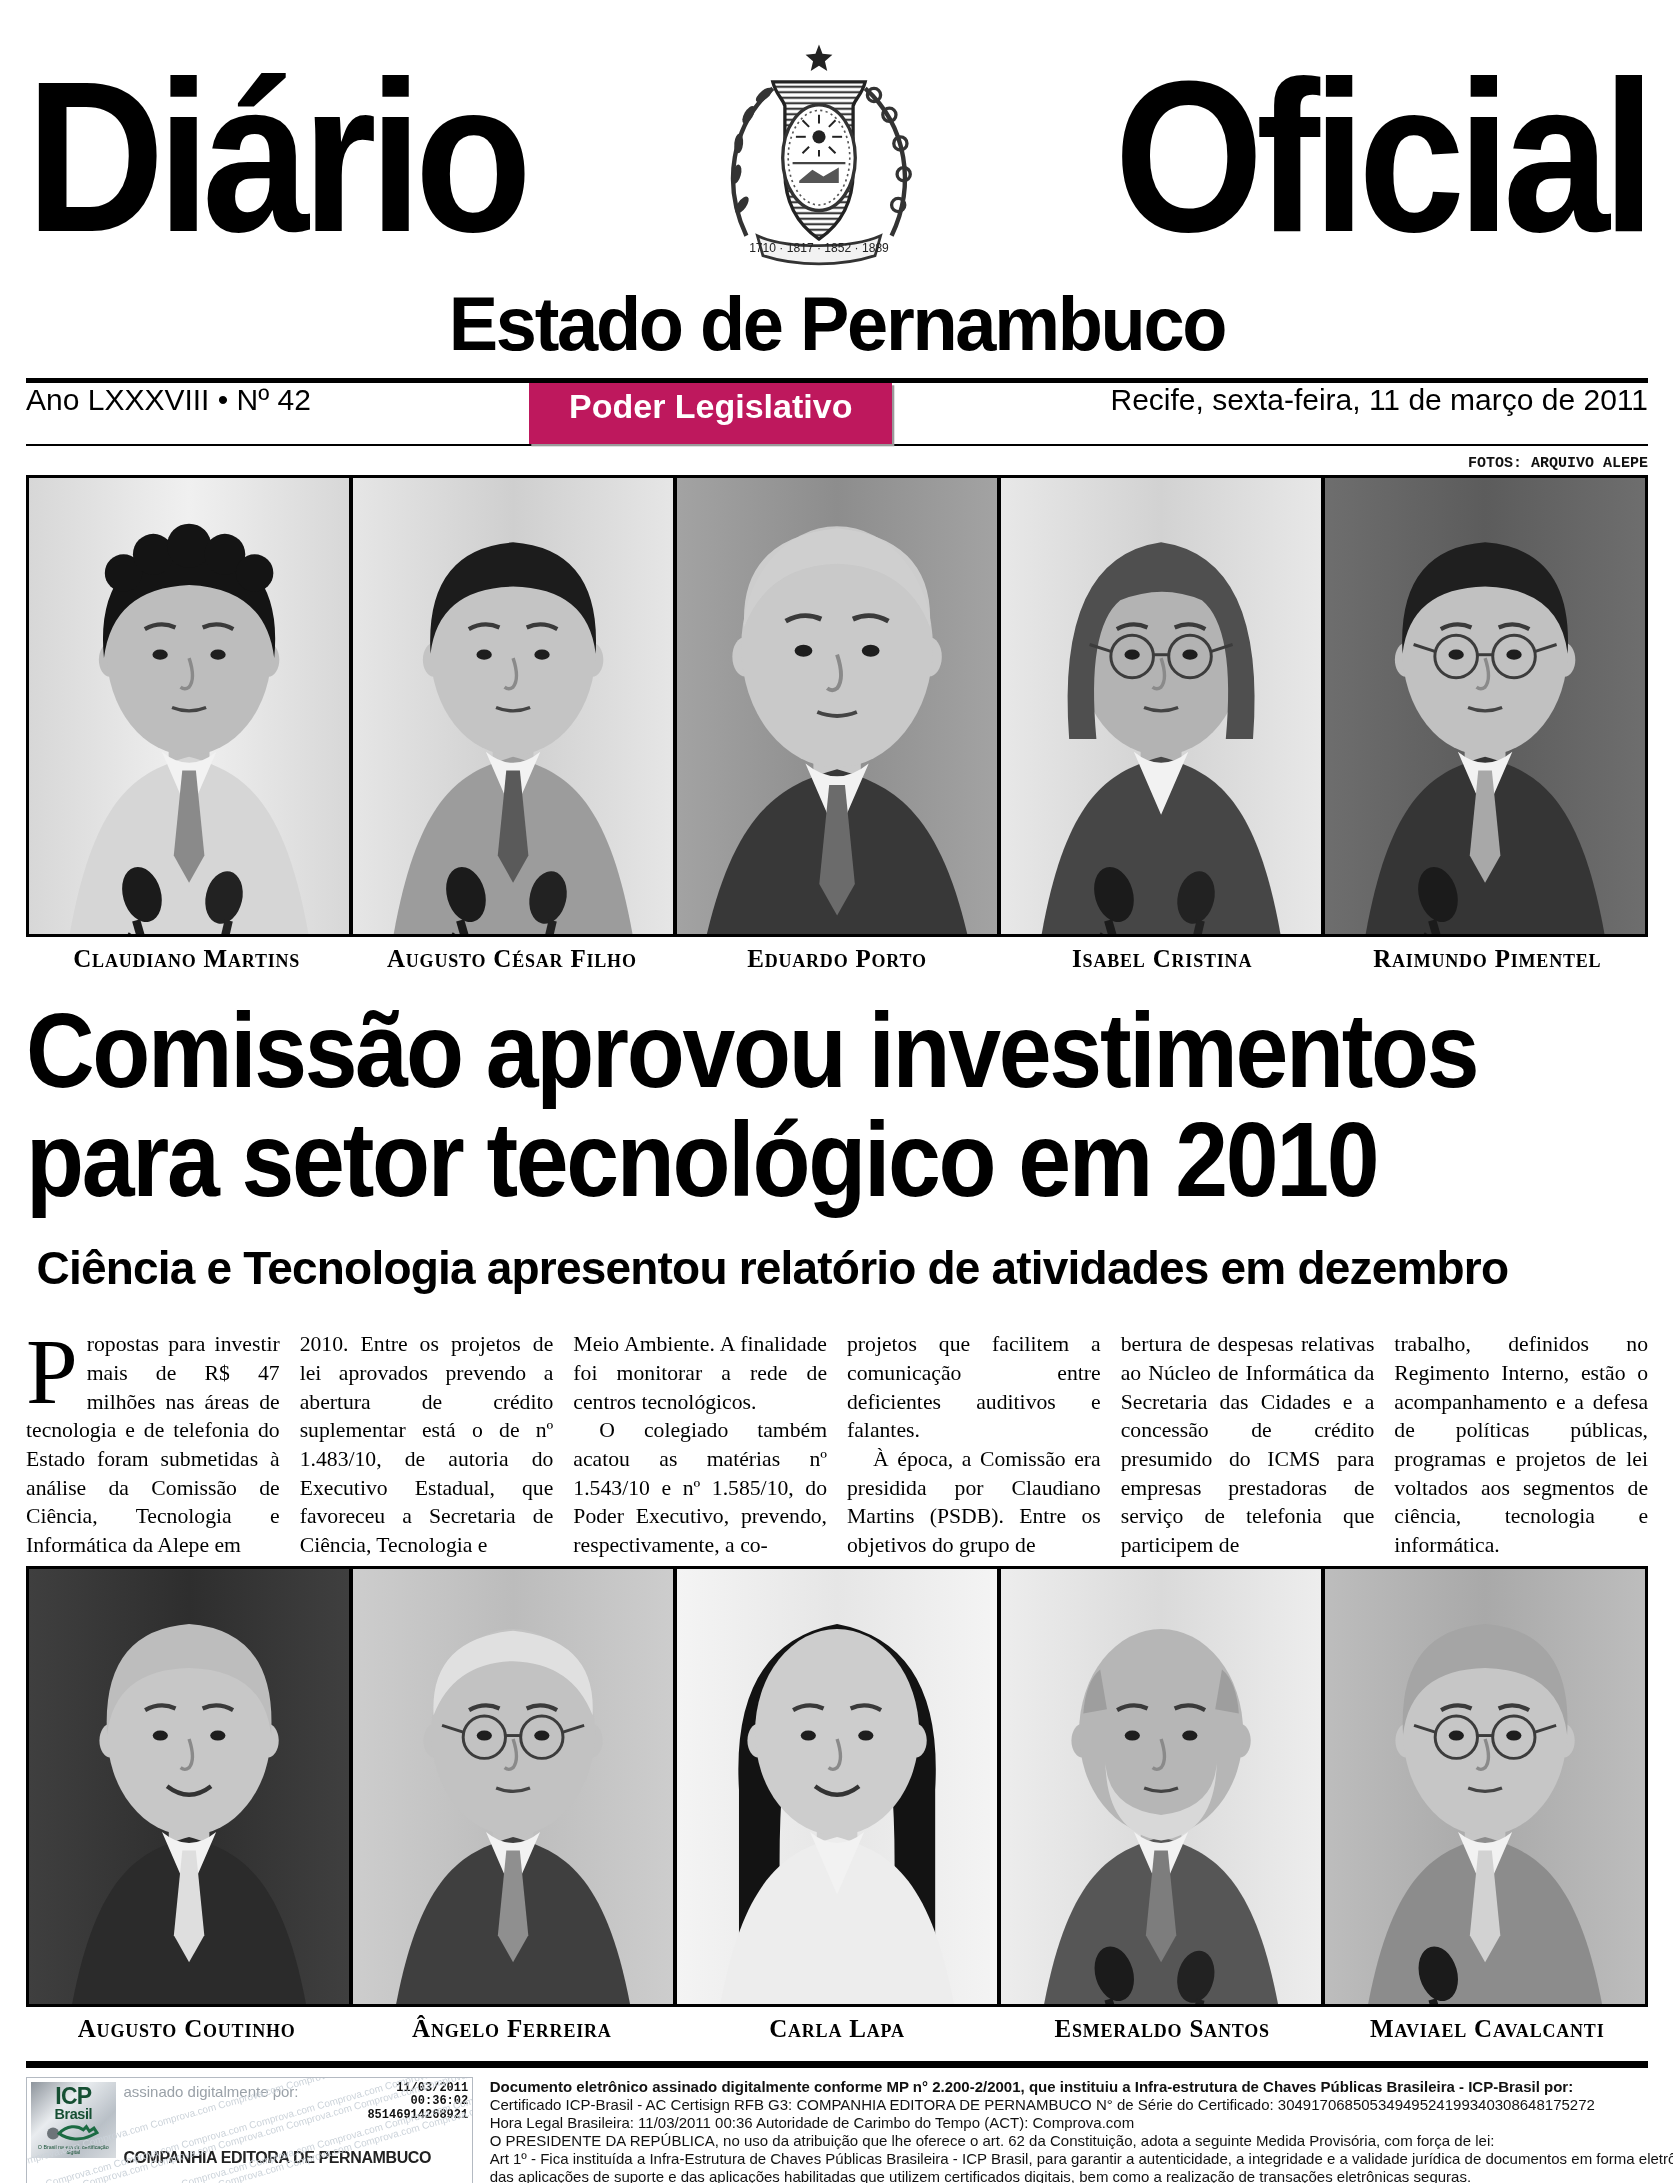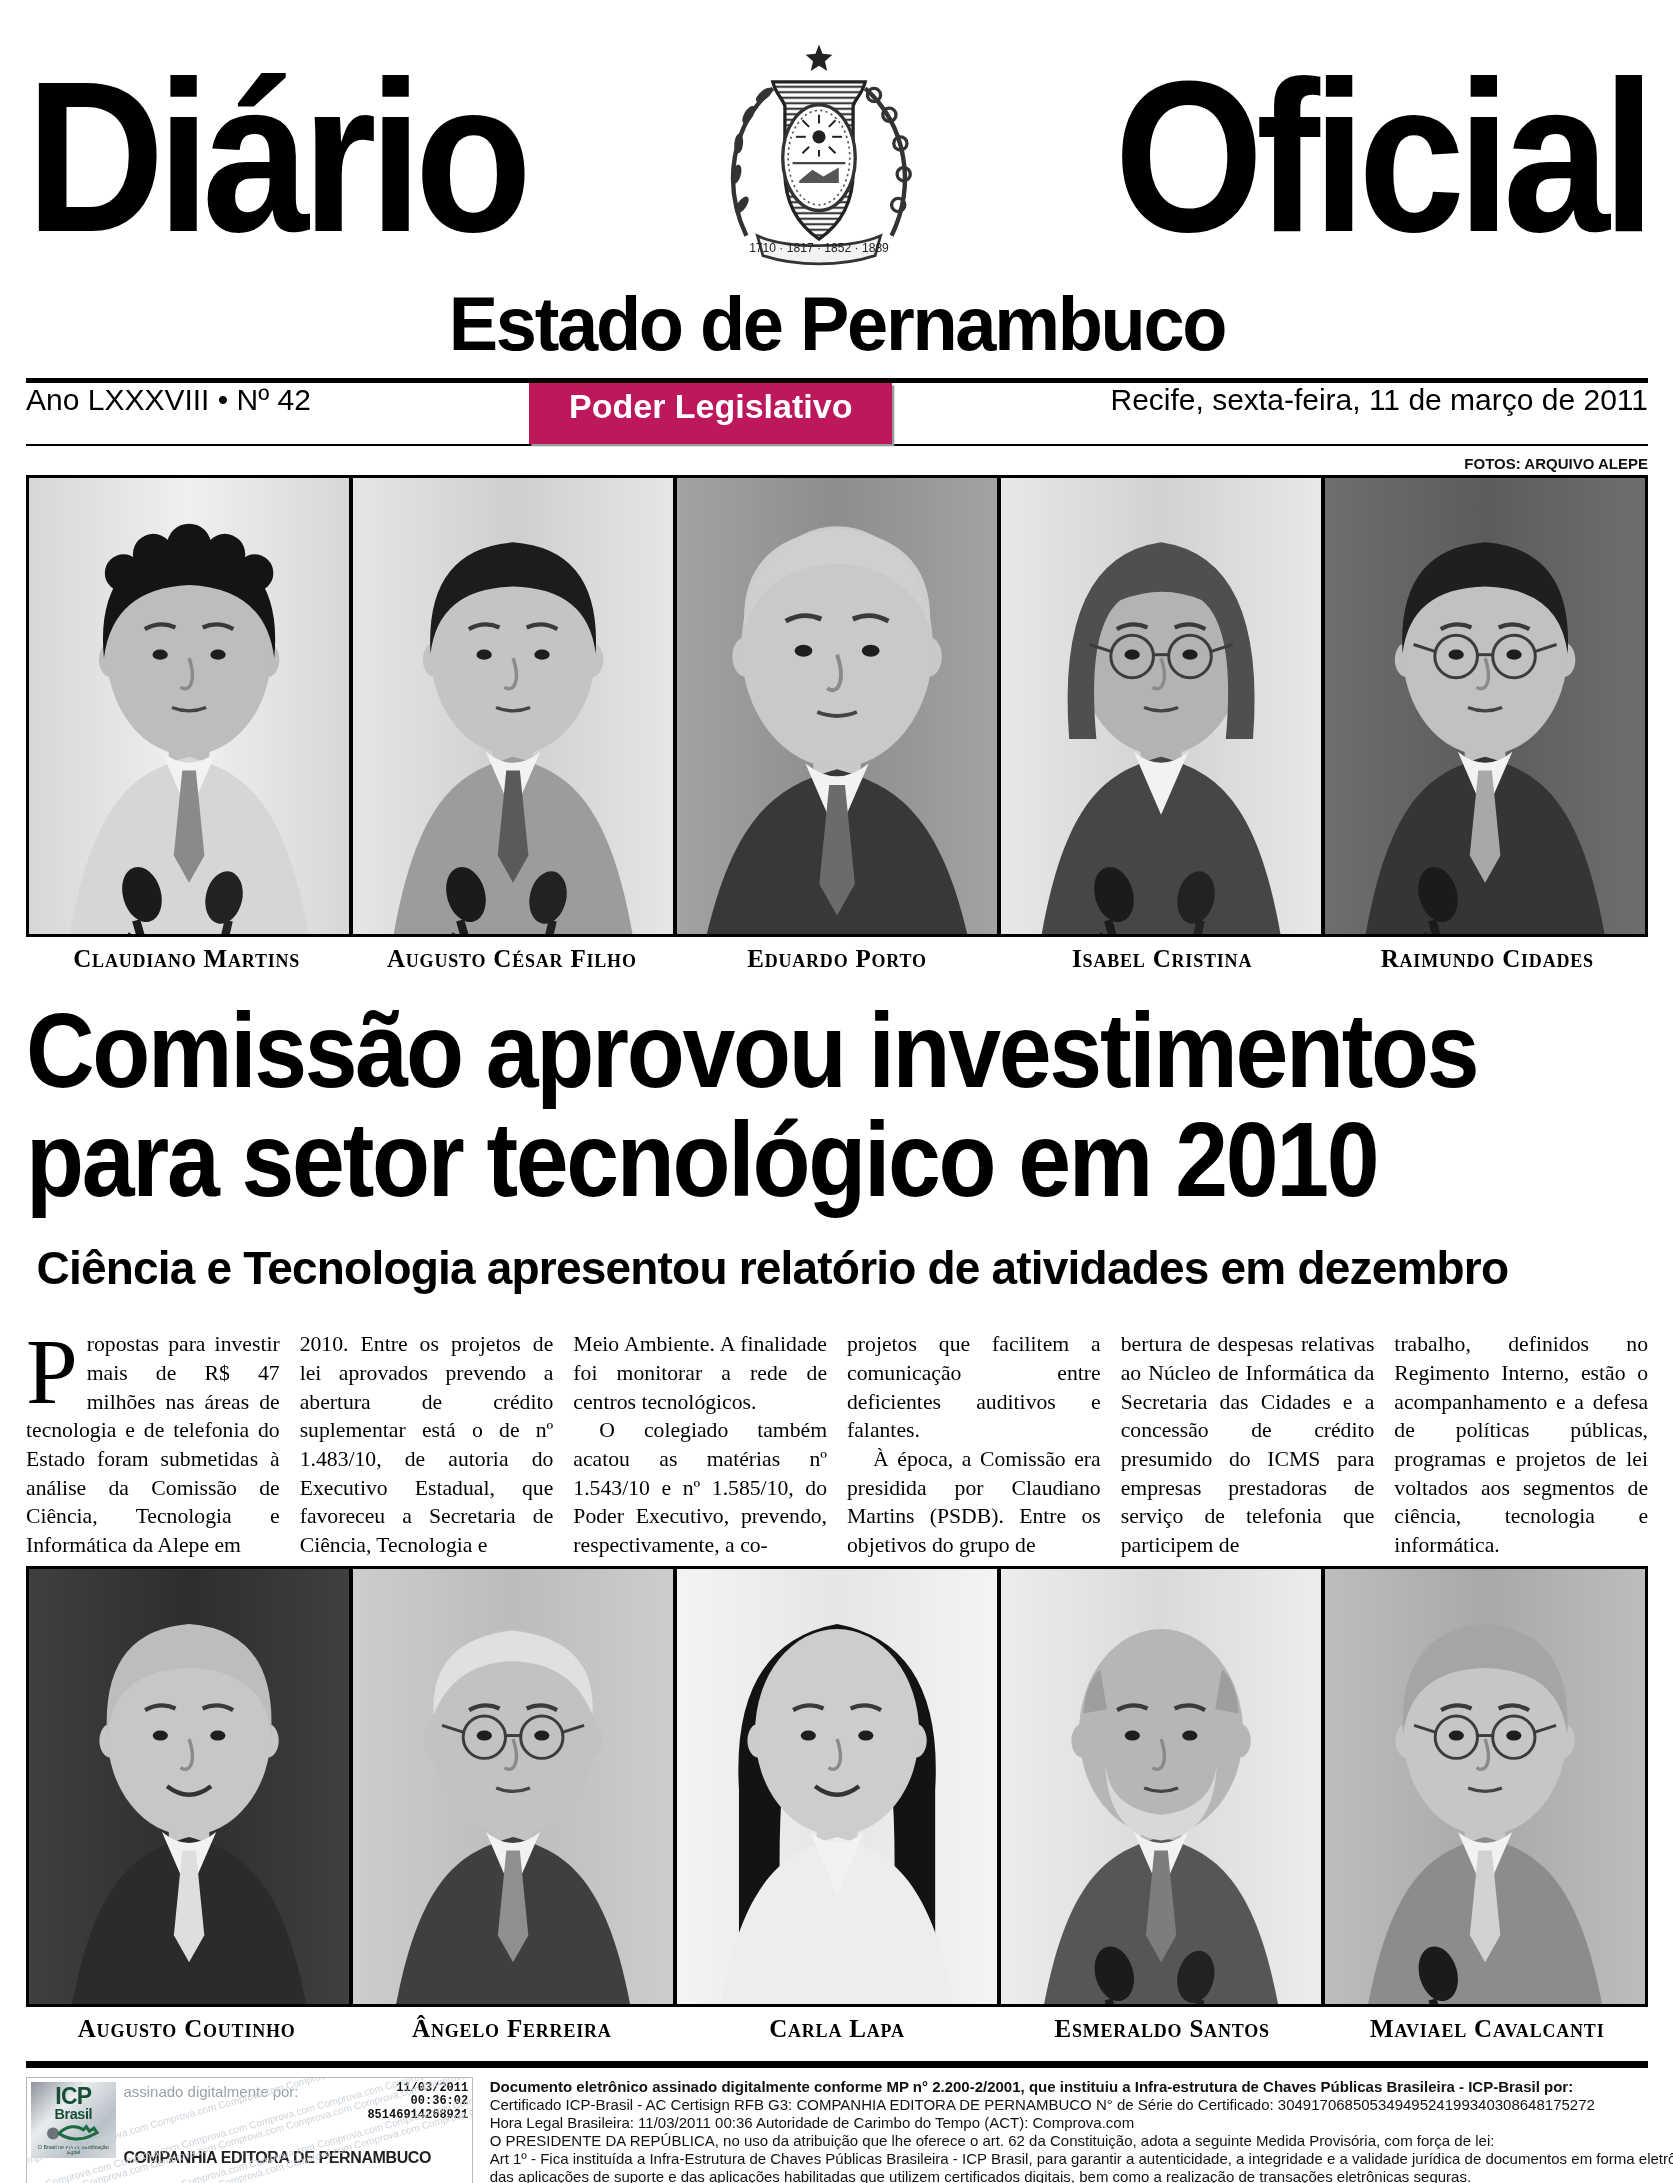--- a/index.html
+++ b/index.html
@@ -13,21 +13,21 @@
   .masthead{display:flex;align-items:center;justify-content:space-between;margin-top:36px;height:243px;}
   .masthead .title{font-weight:bold;font-size:192px;line-height:0.95;letter-spacing:-7.6px;transform:scaleY(1.12);white-space:nowrap;}
   .emblem{width:220px;height:236px;flex:0 0 auto;margin:0 4.6px;}
   .subtitle{text-align:center;font-weight:bold;font-size:74px;letter-spacing:-2.3px;transform:scaleY(1.02);margin-top:1.5px;white-space:nowrap;}
   .rule-thick{height:5.3px;background:#000;margin-top:12px;}
   .rule-thin{height:2.3px;background:#000;}
   
   .infobar{display:flex;justify-content:space-between;height:61px;}
   .infobar .edition,.infobar .pubdate{font-size:30px;letter-spacing:0px;}
   .section-box{background:#be185d;color:#fff;font-weight:bold;font-size:34px;padding:4.6px 40px;box-shadow:2.3px 2.3px 0 #9a9a9a;}
-  .credit{font-size:15px;text-align:right;margin-top:9px;margin-bottom:3px;font-weight:bold;color:#111;}
+  .credit{font-size:15px;text-align:right;margin-top:9px;margin-bottom:3px;font-weight:bold;color:#111;font-family:Liberation Mono, monospace;}
   
   .strip{border:3px solid #000;background:#000;display:flex;gap:3.8px;overflow:hidden;}
   .strip-1{height:456px;}
   .strip-2{height:435px;}
   .strip figure{margin:0;flex:1 1 0;overflow:hidden;background:#bbb;}
   .strip svg{width:100%;height:100%;display:block;}
   .caption-row{display:flex;gap:3.8px;margin:7.6px 0 0 0;}
   .caption-row .cap{
     flex:1 1 0;text-align:center;
     font-family:"Liberation Serif",serif;font-variant:small-caps;font-weight:bold;
@@ -330,21 +330,21 @@
           </g>
           <path d="M136 600 L110 640" stroke="#1b1b1b" stroke-width="8"></path>
   </svg>
       </figure>
     </div>
   <div class="caption-row" id="caps1">
       <div class="cap">Claudiano Martins</div>
       <div class="cap">Augusto César Filho</div>
       <div class="cap">Eduardo Porto</div>
       <div class="cap">Isabel Cristina</div>
-      <div class="cap">Raimundo Cidades</div>
+      <div class="cap">Raimundo Pimentel</div>
     </div>
 
   <div class="headline">
     <div>Comissão aprovou investimentos</div>
     <div>para setor tecnológico em 2010</div>
   </div>
   <div class="subheadline">Ciência e Tecnologia apresentou relatório de atividades em dezembro</div>
 
   <div class="article" id="article">
       <div class="col">

